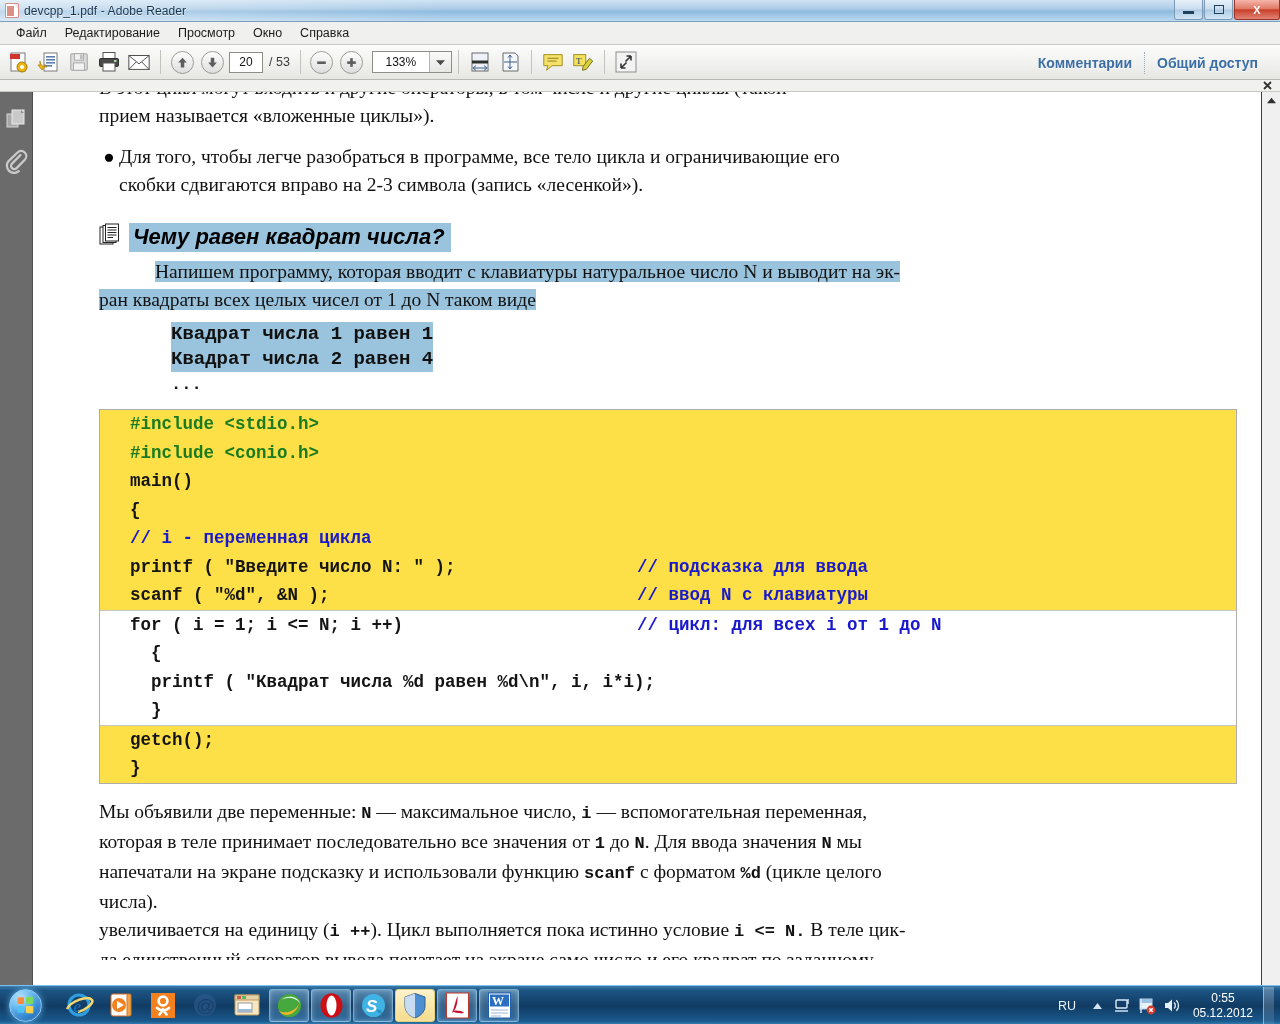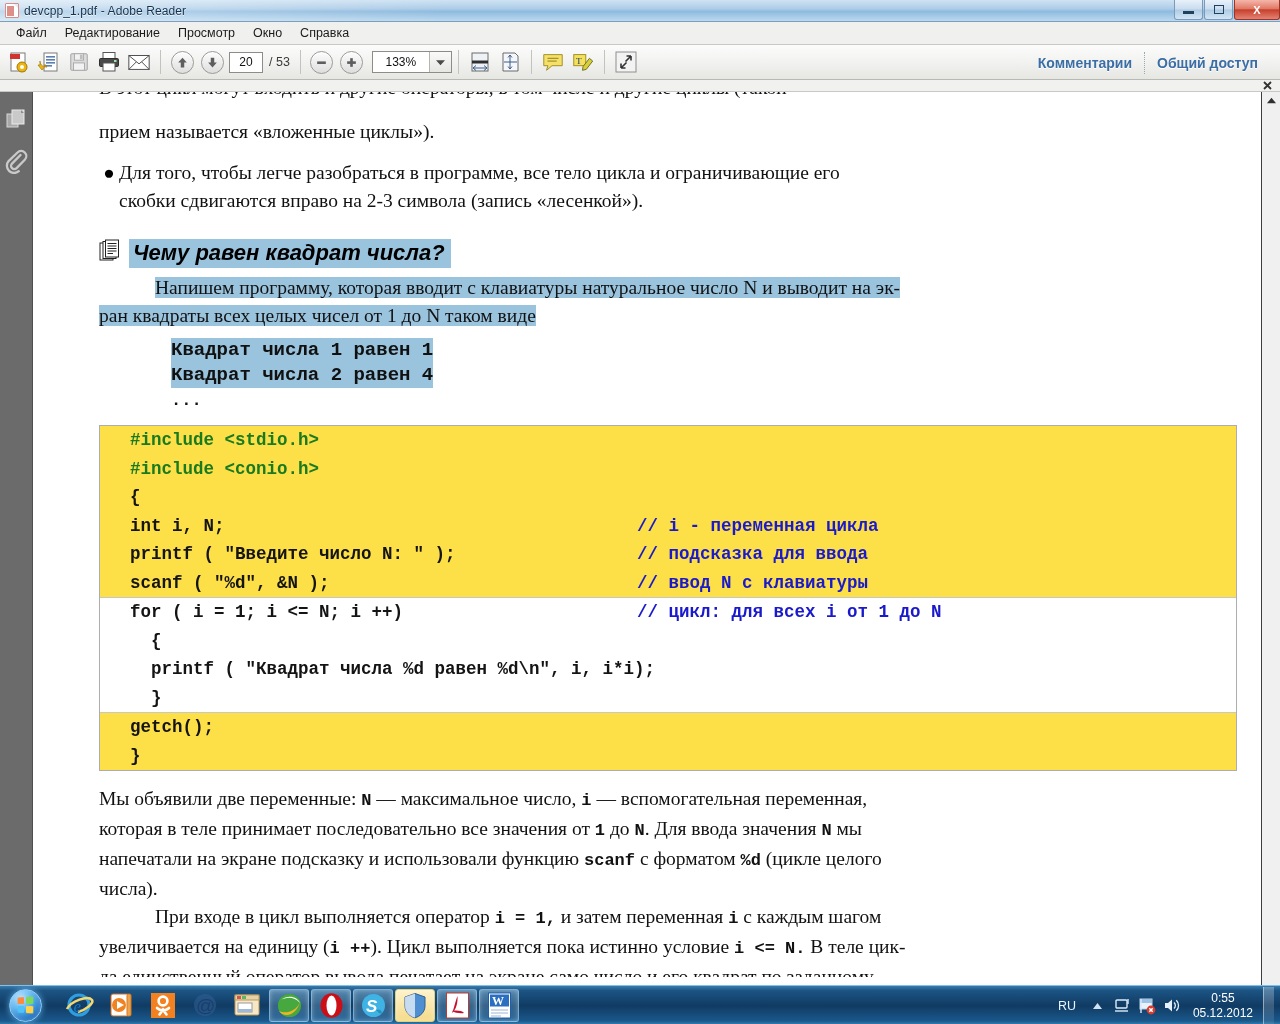--- a/index.html
+++ b/index.html
@@ -507,21 +507,21 @@
       </div>
     </div>
 
     <div id="doc-scroll">
       <div id="doc-page">
 
         <div class="clip-line" style="margin-top:-6px">
           <div class="para" style="position:relative;top:-12px">В этот цикл могут входить и другие операторы, в том числе и другие циклы (такой</div>
         </div>
 
-        <div class="para" style="margin-top:16px">прием называется «вложенные циклы»).</div>
+        <div class="para" style="margin-top:0px">прием называется «вложенные циклы»).</div>
 
         <div class="bullet-row">
           <div class="bullet-dot">●</div>
           <div class="bullet-text">
             <div>Для того, чтобы легче разобраться в программе, все тело цикла и ограничивающие его</div>
             <div>скобки сдвигаются вправо на 2-3 символа (запись «лесенкой»).</div>
           </div>
         </div>
 
         <div class="heading-row">
@@ -550,22 +550,23 @@
         <div style="margin-top:8px">
           <div class="sample-line"><span class="hl">Квадрат числа 1 равен </span><span class="hl">1</span></div>
           <div class="sample-line"><span class="hl">Квадрат числа 2 равен </span><span class="hl">4</span></div>
           <div class="sample-line" style="font-size:17px">...</div>
         </div>
 
         <div id="codebox">
             <div class="code-band-gray">
               <div class="code-line"><span class="col-code green">#include &lt;stdio.h&gt;</span><span class="col-cmt"></span></div>
               <div class="code-line"><span class="col-code green">#include &lt;conio.h&gt;</span><span class="col-cmt"></span></div>
+              <div class="code-line"><span class="col-code">main()</span><span class="col-cmt"></span></div>
               <div class="code-line"><span class="col-code">{</span><span class="col-cmt"></span></div>
-              <div class="code-line"><span class="col-code">int i, N;</span><span class="col-cmt">// i - переменная цикла</span></div>
+              <div class="code-line"><span class="col-cmt">// i - переменная цикла</span></div>
               <div class="code-line"><span class="col-code">printf ( "Введите число N: " );</span><span class="col-cmt">// подсказка для ввода</span></div>
               <div class="code-line"><span class="col-code">scanf ( "%d", &amp;N );</span><span class="col-cmt">// ввод N с клавиатуры</span></div>
             </div>
             <div class="code-band-white" style="border-top: 1px solid rgb(199, 199, 199);">
               <div class="code-line"><span class="col-code">for ( i = 1; i &lt;= N; i ++)</span><span class="col-cmt">// цикл: для всех i от 1 до N</span></div>
               <div class="code-line"><span class="col-code">  {</span><span class="col-cmt"></span></div>
               <div class="code-line"><span class="col-code">  printf ( "Квадрат числа %d равен %d\n", i, i*i);</span><span class="col-cmt"></span></div>
               <div class="code-line"><span class="col-code">  }</span><span class="col-cmt"></span></div>
             </div>
             <div class="code-band-gray" style="border-top: 1px solid rgb(199, 199, 199);">
@@ -581,23 +582,20 @@
           <div class="para">
             <span>которая в теле принимает последовательно все значения от </span><span class="mono-inline">1</span><span> до </span><span class="mono-inline">N</span><span>. Для ввода значения </span><span class="mono-inline">N</span><span> мы</span>
           </div>
           <div class="para">
             <span>напечатали на экране подсказку и использовали функцию </span><span class="mono-inline">scanf</span><span>  с форматом </span><span class="mono-inline">%d</span><span> (цикле целого</span>
           </div>
           <div class="para">числа).</div>
         </div>
 
         <div>
-          <div class="para" style="margin-left:56px">
-            <span>При входе в цикл выполняется оператор </span><span class="mono-inline">i = 1,</span><span> и затем переменная </span><span class="mono-inline">i</span><span> с каждым шагом</span>
-          </div>
           <div class="para">
             <span>увеличивается на единицу (</span><span class="mono-inline">i ++</span><span>). Цикл выполняется пока истинно условие </span><span class="mono-inline">i &lt;= N.</span><span> В теле цик-</span>
           </div>
           <div class="clip-line" style="height:14px">
             <div class="para">ла единственный оператор вывода печатает на экране само число и его квадрат по заданному</div>
           </div>
         </div>
 
       </div>
 

